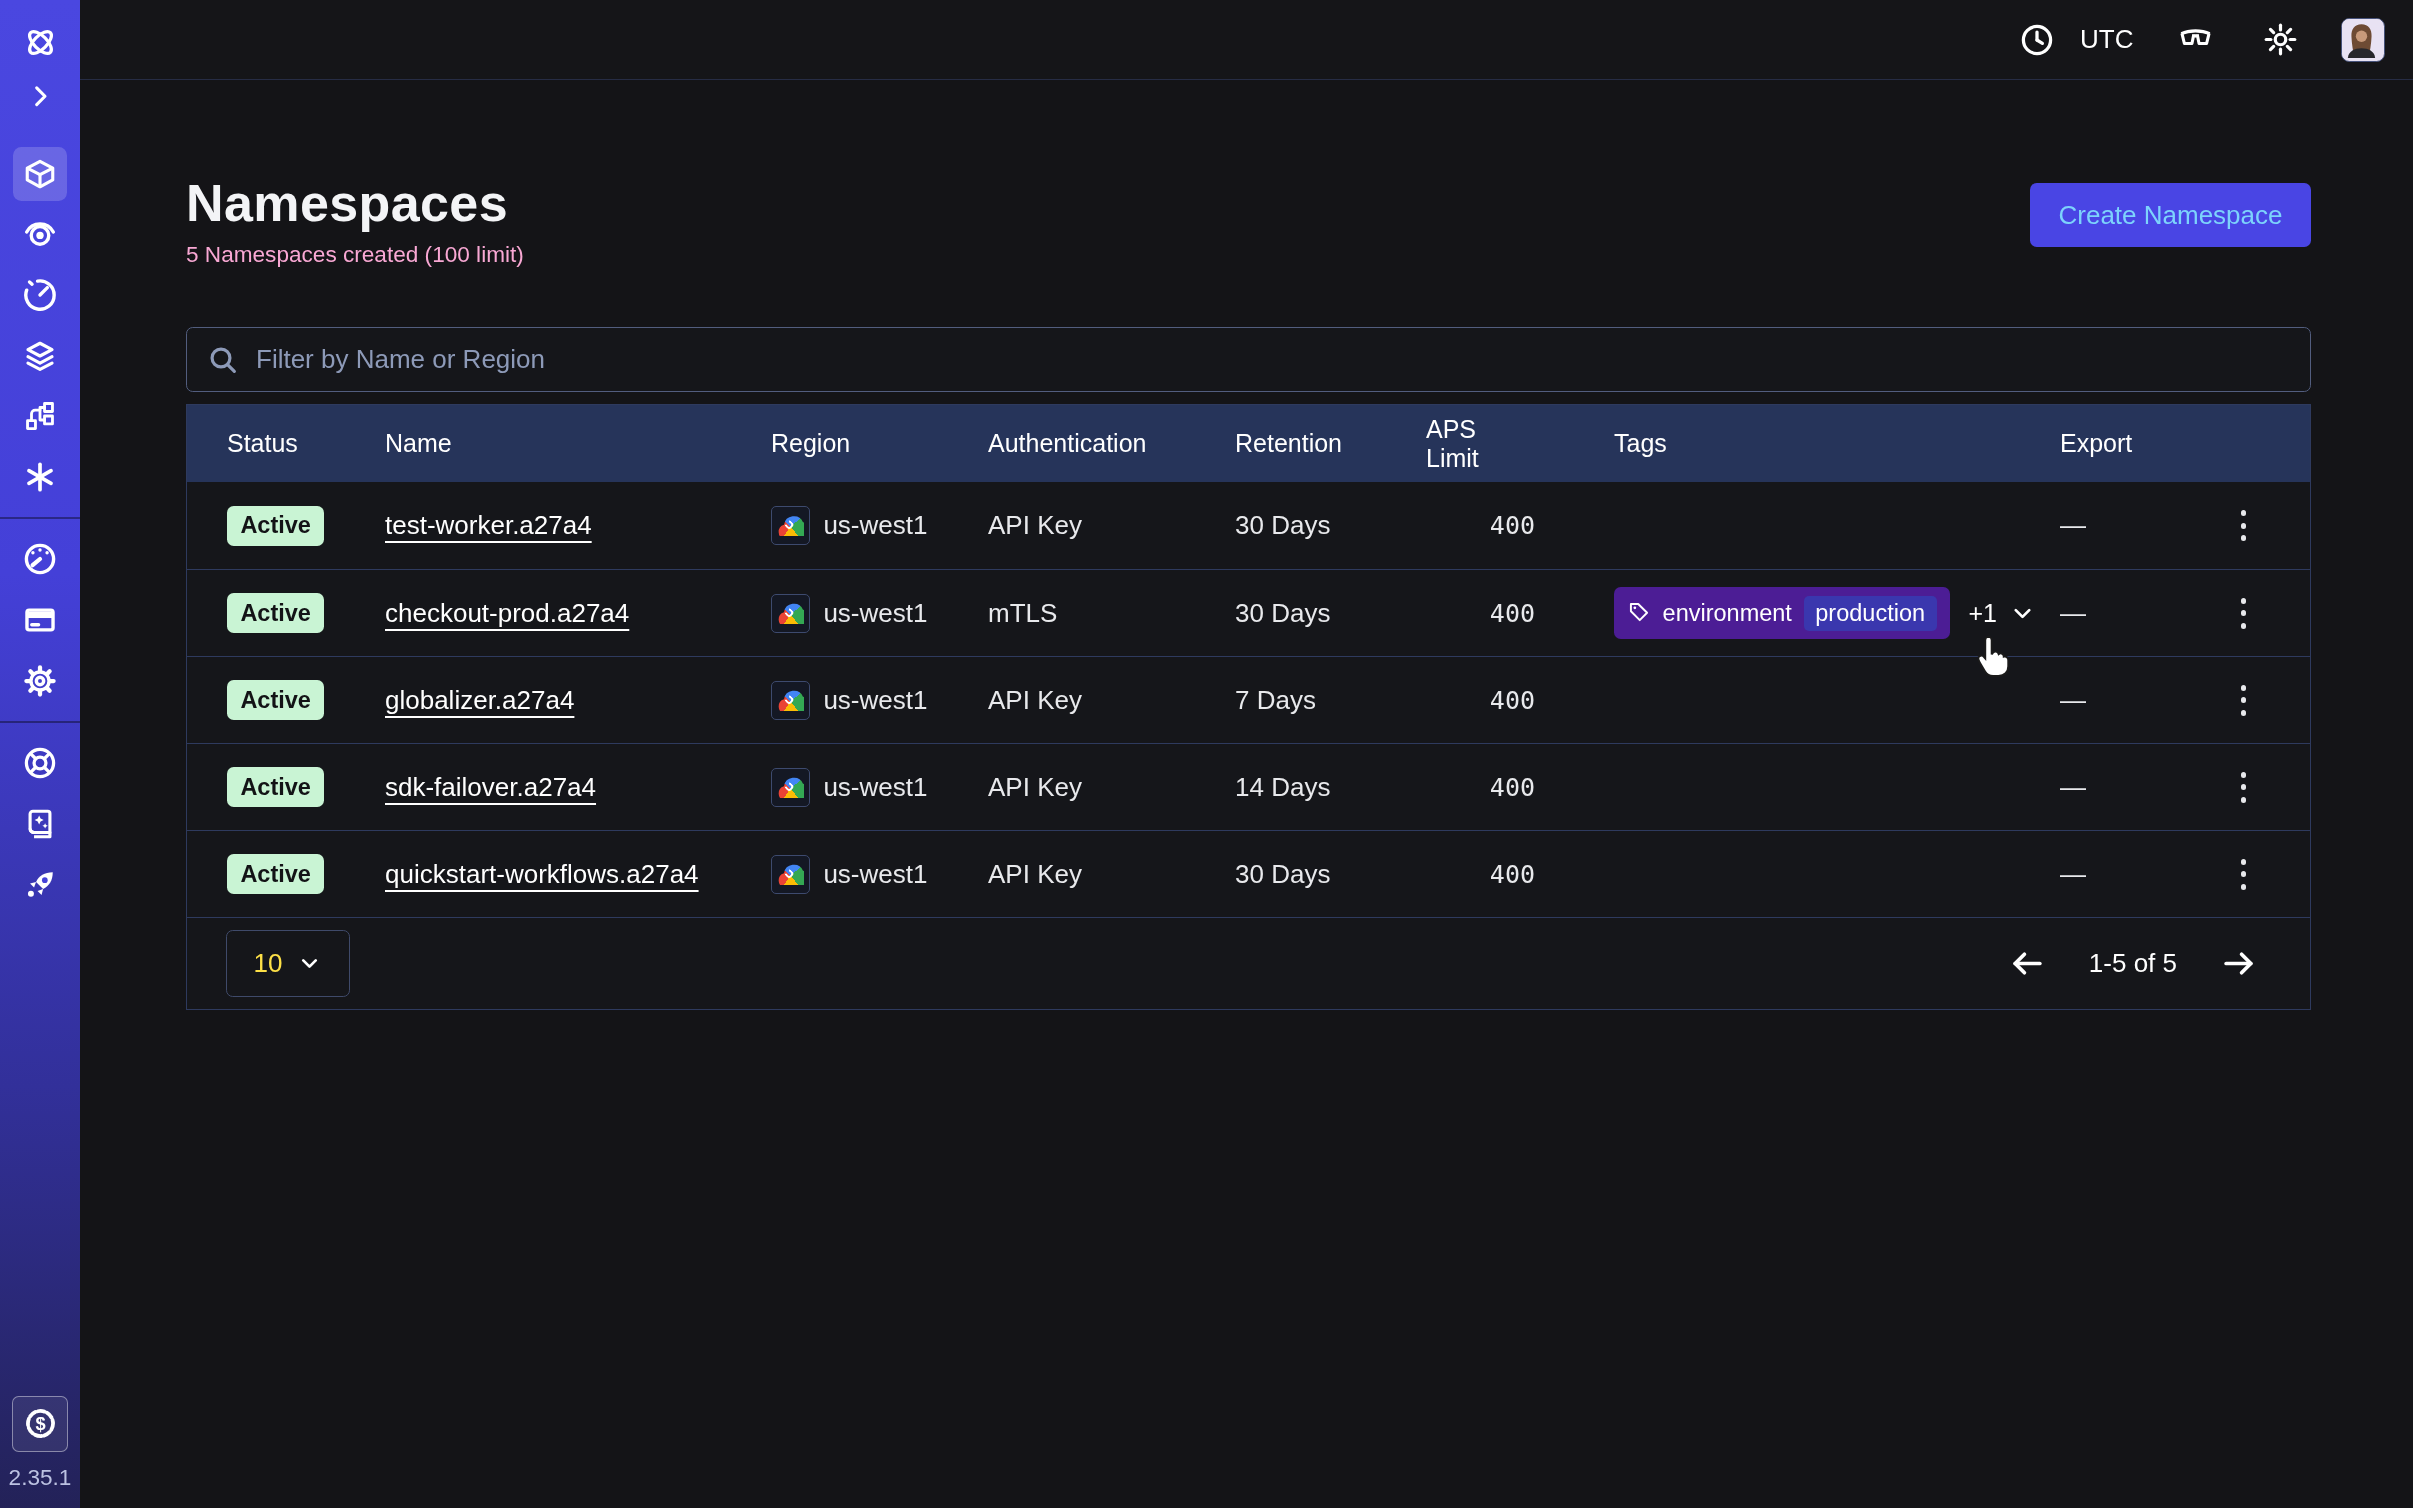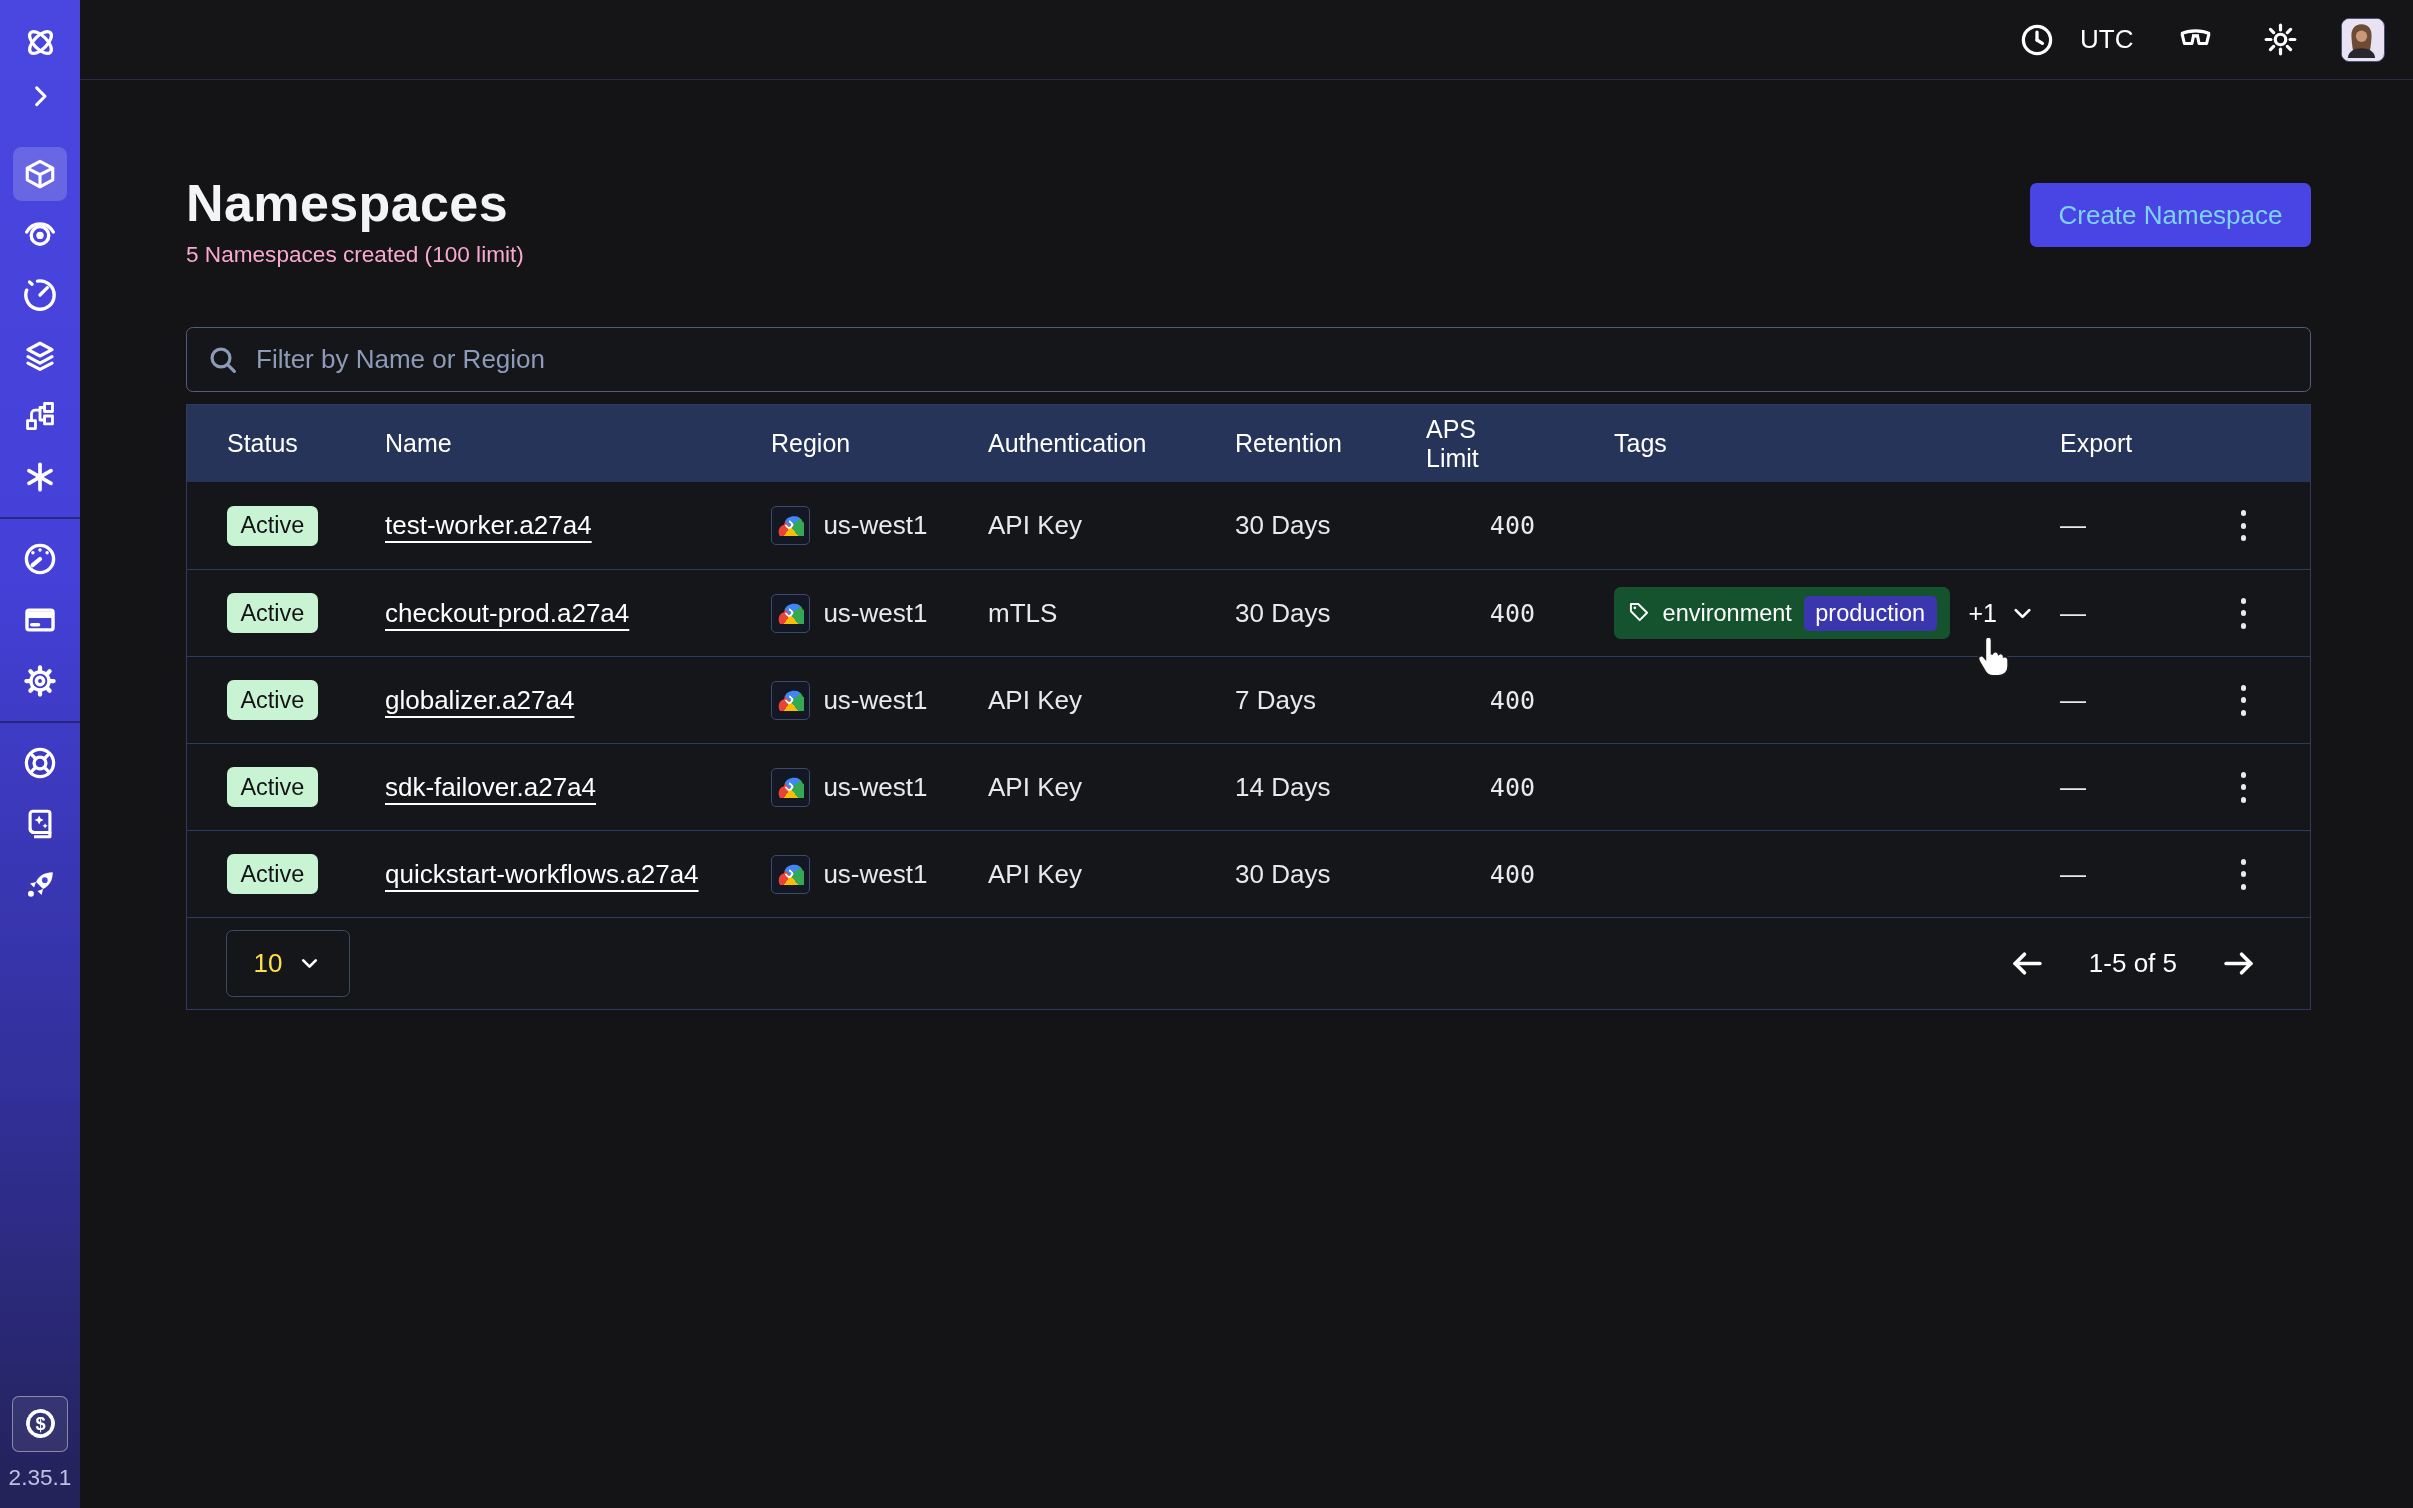--- a/index.html
+++ b/index.html
@@ -38,33 +38,33 @@
   .search-wrap input::placeholder{color:#8d9ab8;}
   
   .table{margin-top:12px;border:1.7px solid #2e3a5e;background:#15161a;}
   .trow{display:grid;grid-template-columns:158px 386px 217px 247px 191px 109px 525px 151px 1fr;
     align-items:center;padding:0 34px 0 40px;box-sizing:border-box;}
   .thead{background:#26345a;height:77px;color:#fff;font-size:25px;}
   .tbody-row{height:87px;border-top:1.7px solid #2e3a5e;font-size:26px;}
   .tbody-row:first-of-type{border-top:none;}
   .cell-aps{justify-self:end;font-family:"DejaVu Sans Mono",monospace;font-size:25px;}
   .thead .cell-aps{font-family:inherit;}
-  .badge{display:inline-block;background:#c9f4d4;color:#131316;font-size:23.5px;font-weight:400;
+  .badge{display:inline-block;background:#c9f4d4;color:#131316;font-size:23.5px;font-weight:700;
     padding:6.7px 13.4px;border-radius:6.7px;}
   .name-link{color:#fff;text-decoration:underline;text-underline-offset:6.7px;text-decoration-thickness:1.7px;cursor:pointer;}
   .region-cell{display:flex;align-items:center;gap:13.4px;}
   .gcp-box{width:39px;height:39px;border:1.7px solid #3d4a6e;border-radius:5px;background:#141824;
     display:flex;align-items:center;justify-content:center;box-sizing:border-box;flex:none;}
   .gcp-cloud{width:27px;height:21px;position:relative;
     background:conic-gradient(from -50deg at 50% 55%,#4285f4 0 100deg,#34a853 100deg 190deg,#fbbc05 190deg 265deg,#ea4335 265deg 360deg);
     clip-path:path("M7.5 24 A7.5 7.5 0 0 1 7 9.5 A10 10 0 0 1 26 7 A7 7 0 0 1 25.5 24 Z");}
   .gcp-cloud::after{content:"";position:absolute;left:8.4px;top:5.9px;width:7.5px;height:7.5px;border-radius:50%;
     border:2.5px solid #fff;border-top-color:transparent;transform:rotate(-45deg);box-sizing:border-box;}
   .tags-cell{display:flex;align-items:center;padding-left:79px;}
-  .tag-pill{display:inline-flex;align-items:center;gap:11.7px;background:#14532d;color:#fff;
+  .tag-pill{display:inline-flex;align-items:center;gap:11.7px;background:#4c1d95;color:#fff;
     border-radius:6.7px;padding:8.4px 13.4px;font-size:23.5px;cursor:pointer;}
   .tag-val{background:#3a37ae;border-radius:5px;padding:4.2px 11.7px;}
   .tag-more{margin-left:18.4px;font-size:25px;color:#fff;}
   .tag-chev{margin-left:11.7px;color:#fff;cursor:pointer;}
   .kebab{width:50px;height:50px;display:flex;flex-direction:column;align-items:center;justify-content:center;
     gap:6.7px;background:none;border:none;cursor:pointer;justify-self:center;}
   .kebab i{width:5.9px;height:5.9px;border-radius:50%;background:#e8e9ec;}
   
   .tfoot{height:92px;border-top:1.7px solid #2e3a5e;display:flex;align-items:center;
     padding:0 47px 0 39px;box-sizing:border-box;}

